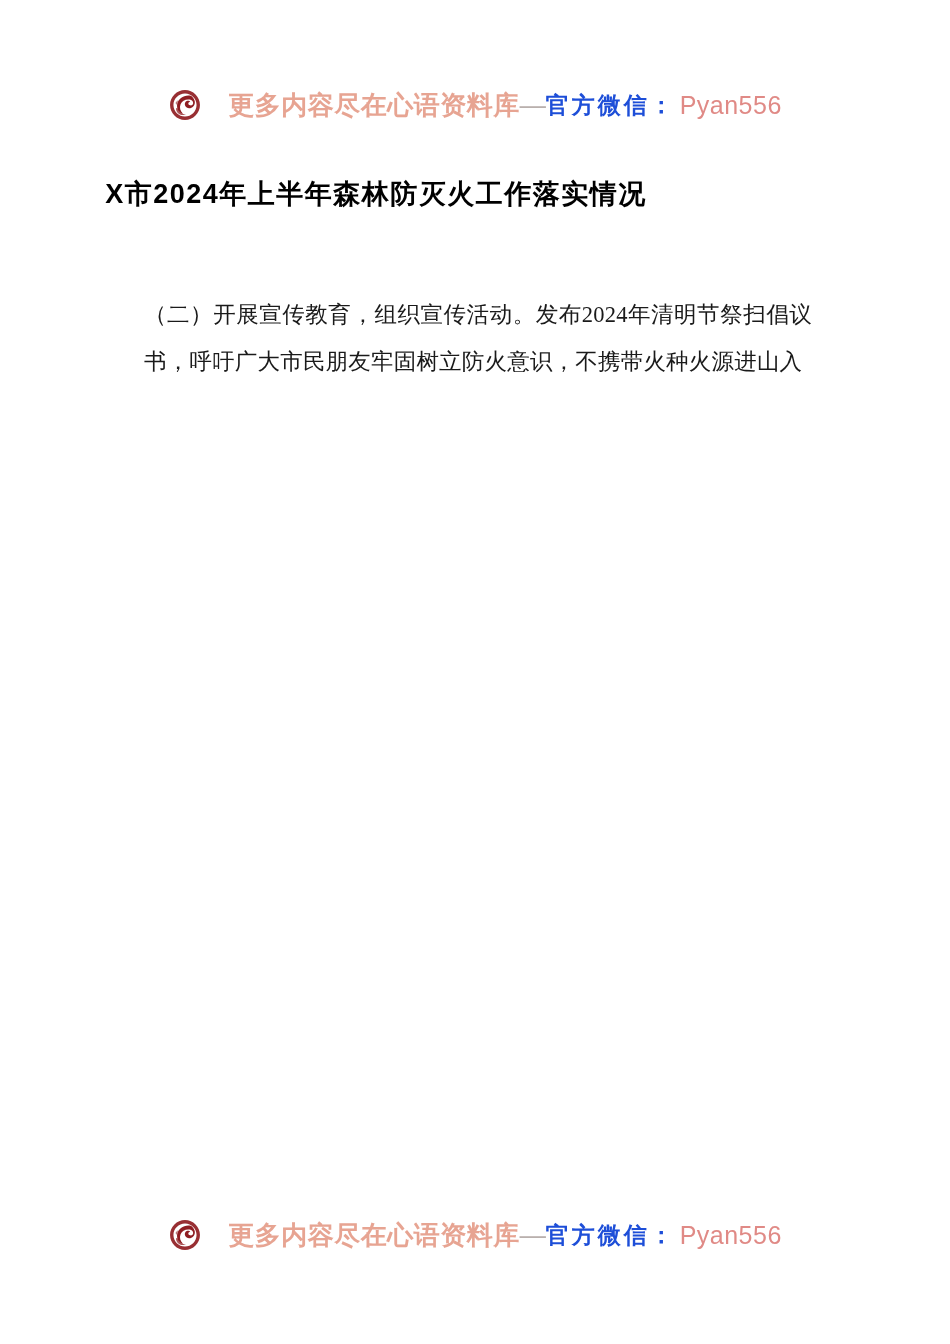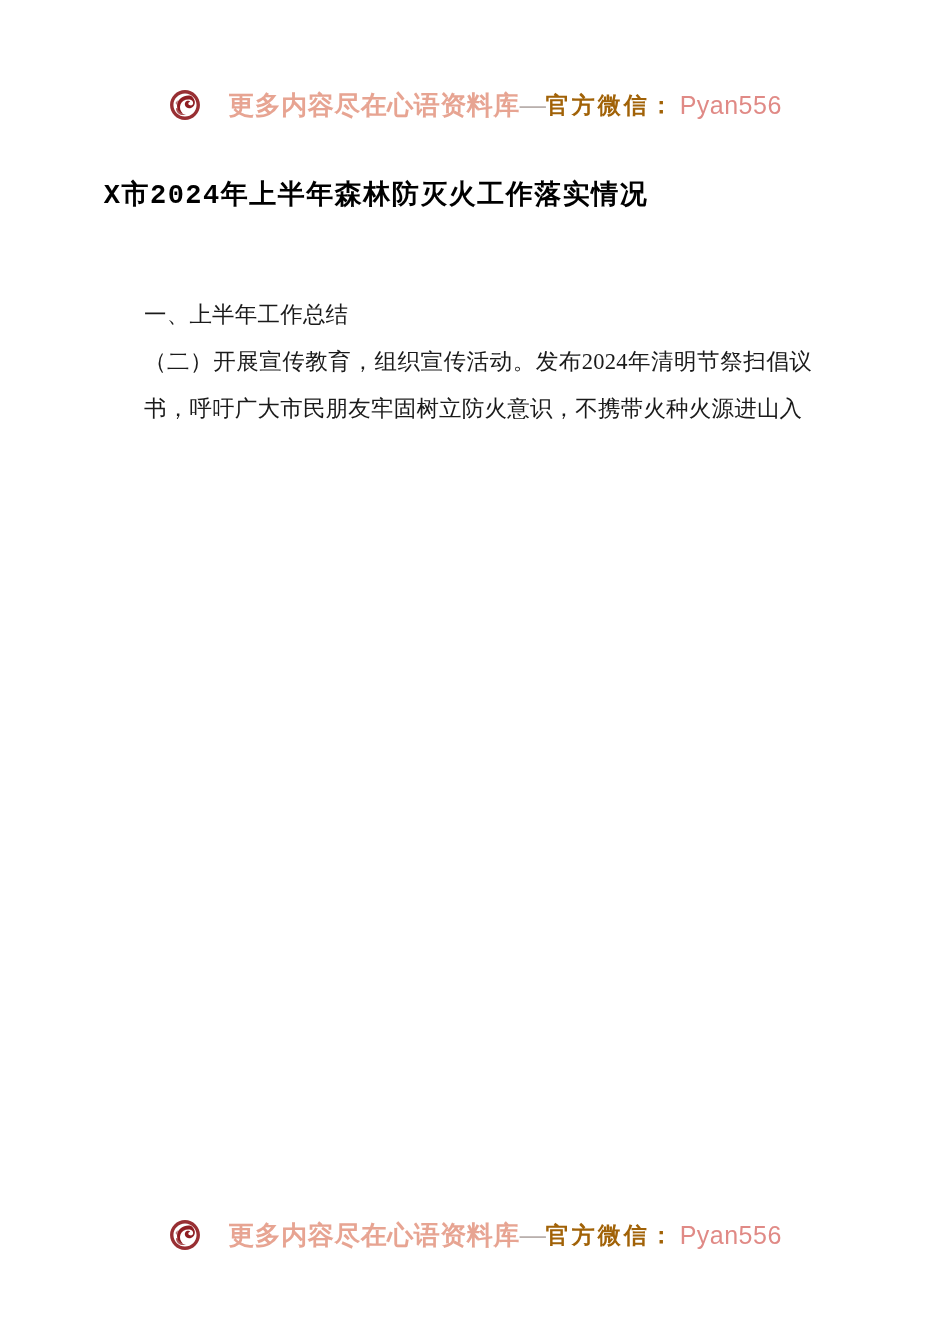--- a/index.html
+++ b/index.html
@@ -54,38 +54,38 @@
     font-family: "Liberation Serif", "DejaVu Serif", serif;
     font-weight: bold;
     font-size: 26px;
     color: #b9b0ad;
   }
   .wm-wechat {
     font-family: Liberation Mono, monospace;
     font-weight: bold;
     font-size: 23px;
     letter-spacing: 3px;
-    color: #a16207;
+    color: #1d4ed8;
   }
   .wm-id {
     font-family: "Liberation Sans", "DejaVu Sans", sans-serif;
     font-size: 25px;
     letter-spacing: 0.5px;
     color: #e08a86;
     margin-left: 4px;
   }
 
   
   .doc-title {
     position: absolute;
     top: 176px;
     left: 0;
     width: 752px;
     text-align: center;
-    font-family: Liberation Mono, monospace;
+    font-family: Liberation Sans, sans-serif;
     font-weight: bold;
     font-size: 27px;
     letter-spacing: 1.5px;
     color: #000000;
     white-space: nowrap;
   }
 
   
   .body-block {
     position: absolute;
@@ -127,21 +127,20 @@
     </svg>
     <span class="wm-main">更多内容尽在心语资料库</span>
     <span class="wm-dash">—</span>
     <span class="wm-wechat">官方微信：</span>
     <span class="wm-id">Pyan556</span>
   </div>
 
   <div class="doc-title">X市2024年上半年森林防灭火工作落实情况</div>
 
   <div class="body-block">
-    <p class="para heading-line">一、上半年工作总结</p>
     <p class="para indent">（二）开展宣传教育，组织宣传活动。发布2024年清明节祭扫倡议书，呼吁广大市民朋友牢固树立防火意识，不携带火种火源进山入</p>
   </div>
 
   <div class="watermark watermark-bottom">
     <svg class="wm-logo" viewBox="0 0 100 100">
       <g fill="#8f1d22">
         <path d="M50 6 C26 6 6 26 6 50 C6 74 26 94 50 94 C74 94 94 74 94 50 C94 26 74 6 50 6 Z M50 16 C68.8 16 84 31.2 84 50 C84 68.8 68.8 84 50 84 C31.2 84 16 68.8 16 50 C16 31.2 31.2 16 50 16 Z" opacity="0.92"></path>
         <path d="M64 22 C46 20 30 31 27 47 C24.5 60.5 32 72 44 76 C36 68 33 58 37 48 C41 38 52 32 64 34 C70 35 74 39 74 44 C74 49 70 52 65 51 C61 50 59 47 60 44 C61 41.5 63.5 40.8 65.5 41.6 C64 38 59 36.5 55 38.5 C50 41 48 47 50.5 52.5 C53.5 59 61.5 61.5 69 58 C77 54.3 81 45 78 36.5 C75.5 29 70.5 23 64 22 Z"></path>
         <path d="M30 60 C33 70 42 77 53 78 C44 82 33 79 27 71 C24 67 23 63 24 59 Z" opacity="0.75"></path>
         <circle cx="36" cy="40" r="3.4"></circle>

